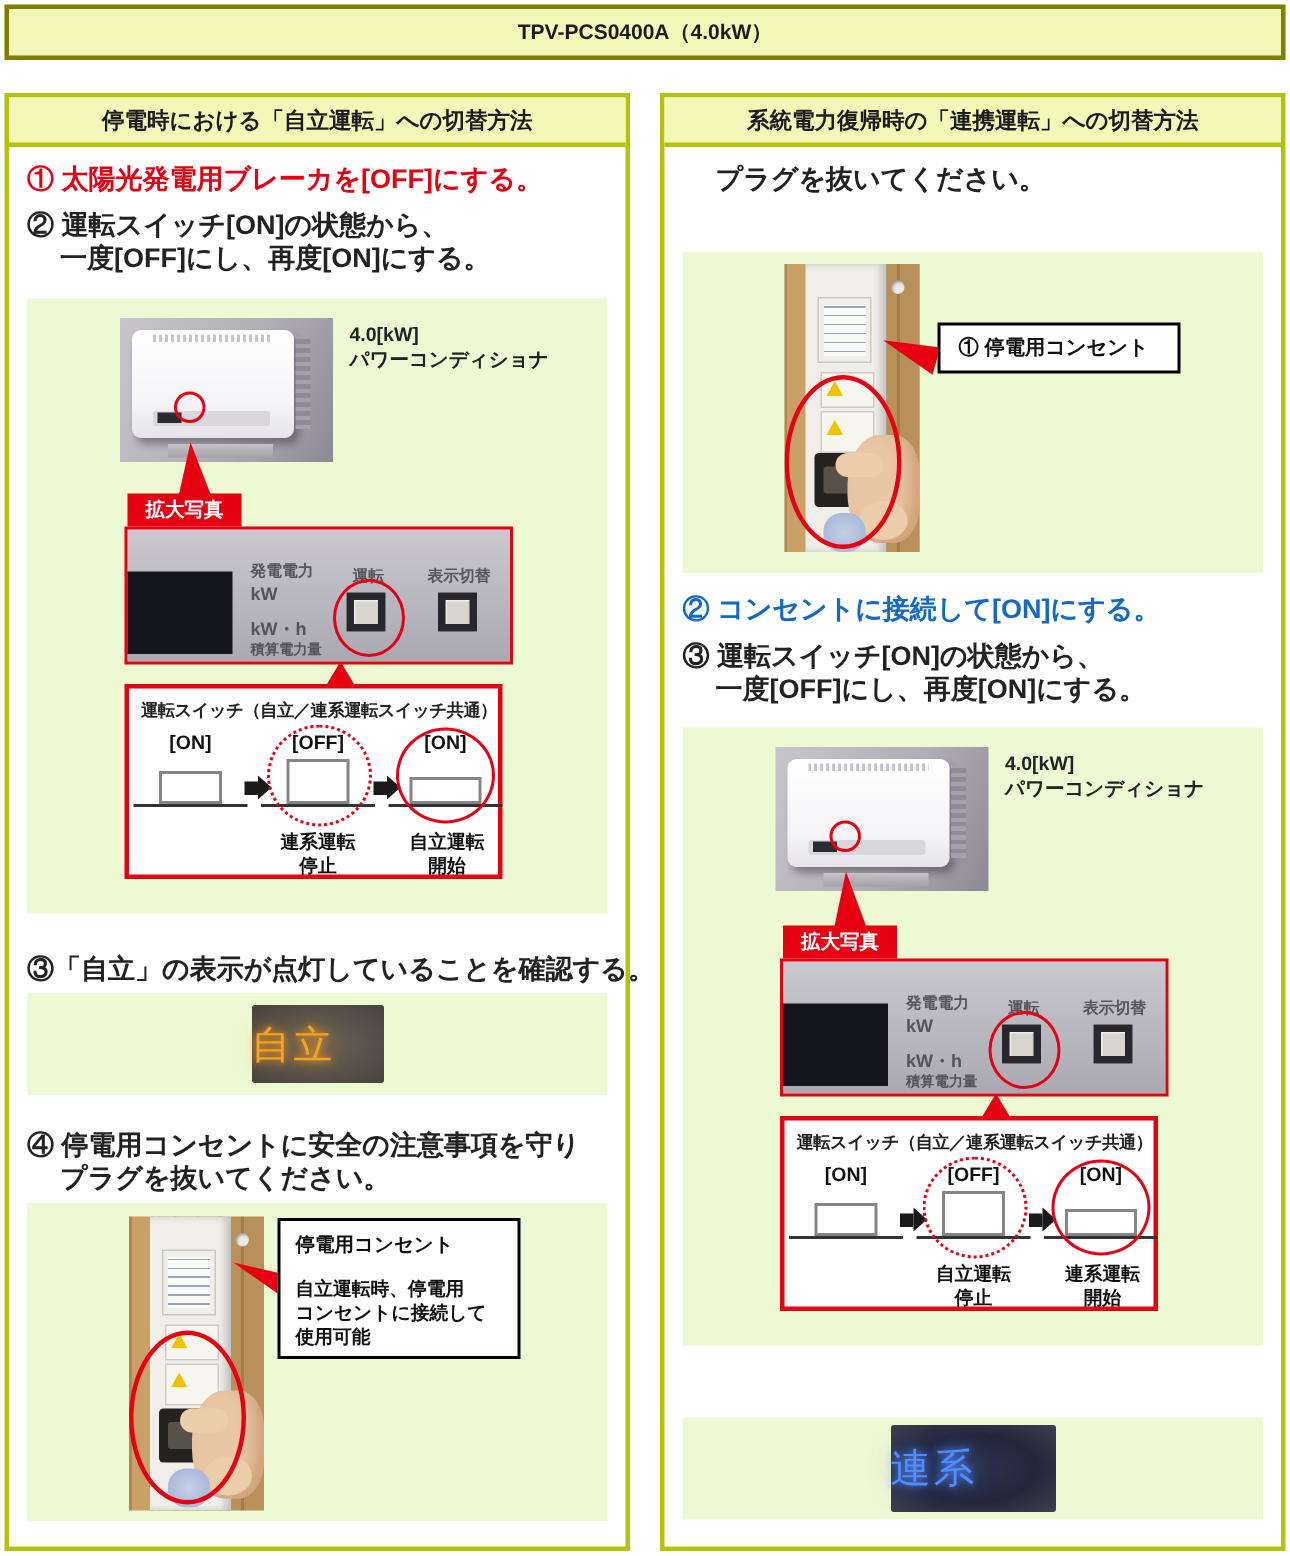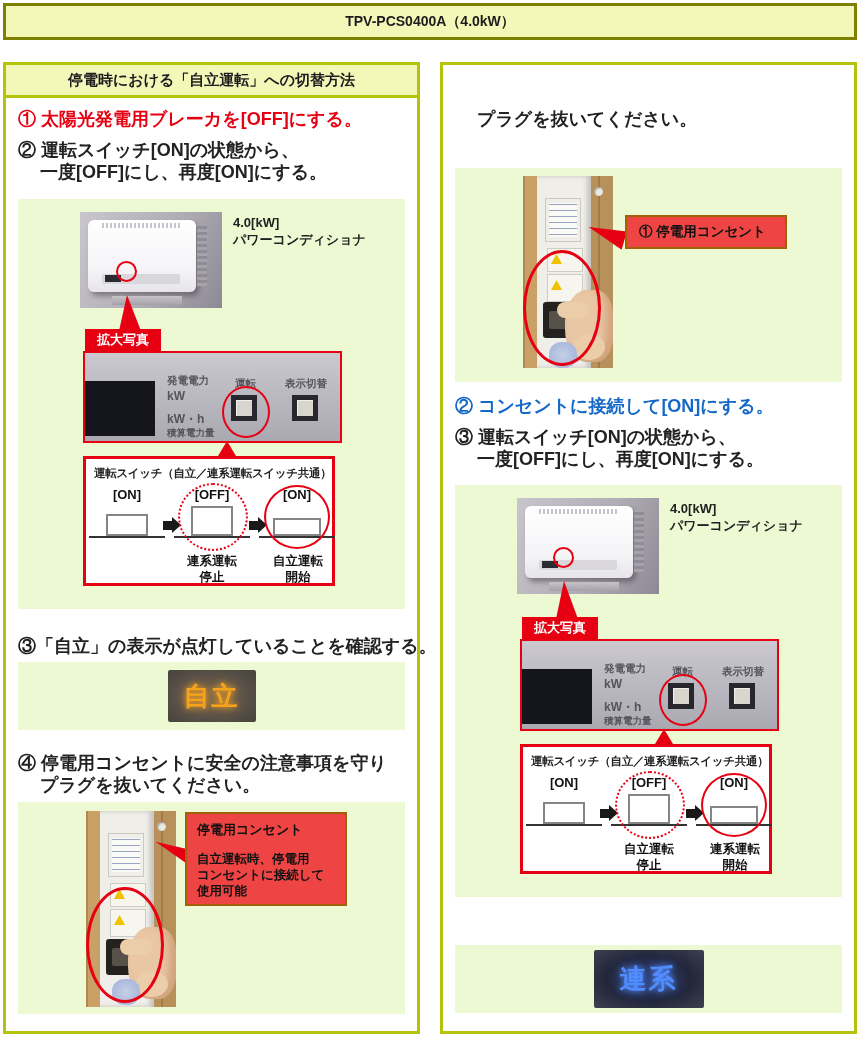--- a/index.html
+++ b/index.html
@@ -77,21 +77,21 @@
   .fata{position:absolute;width:9px;height:9px;background:#191919;}
   .fata::after{content:'';position:absolute;left:9px;top:-4px;width:0;height:0;
                border-top:8px solid transparent;border-bottom:8px solid transparent;
                border-left:9px solid #191919;}
   .sw-circ-dot{position:absolute;width:66px;height:64px;border:2px dotted #e60012;border-radius:50%;}
   .sw-circ-solid{position:absolute;width:62px;height:60px;border:2px solid #e60012;border-radius:50%;}
   .sw-cap{position:absolute;top:94px;width:80px;text-align:center;
           font-size:12.5px;font-weight:bold;line-height:16px;color:#111;}
 
   
-  .lamp{display:flex;align-items:center;justify-content:center;font-weight:bold;border-radius:2px;}
+  .lamp{display:flex;align-items:center;justify-content:flex-start;font-weight:normal;border-radius:2px;}
   .lamp-auto{width:88px;height:52px;font-size:26px;letter-spacing:2px;color:#f6a31b;
              background:radial-gradient(ellipse at center,#6e6453 0%,#575049 60%,#48433d 100%);
              text-shadow:0 0 6px rgba(255,170,40,.95),0 0 14px rgba(255,150,0,.6);}
   .lamp-grid{width:110px;height:58px;font-size:27px;letter-spacing:2px;color:#4f8dff;
              background:radial-gradient(ellipse at center,#2c3350 0%,#23273a 55%,#3e4150 100%);
              text-shadow:0 0 6px rgba(90,145,255,.95),0 0 16px rgba(60,110,255,.7);}
   .lamp-wrap{position:absolute;left:0;top:0;width:100%;height:100%;
              display:flex;align-items:center;justify-content:center;}
 
   
@@ -111,21 +111,21 @@
                     background:#f2c200;clip-path:polygon(50% 0,100% 100%,0 100%);}
   .out-socket{position:absolute;left:20px;width:42px;height:36px;background:#24221e;border-radius:3px;}
   .out-slot{position:absolute;left:6px;top:9px;width:20px;height:18px;background:#56524a;border-radius:2px;}
   .hand1{position:absolute;background:#e9c6a4;border-radius:45% 35% 35% 45%;
          box-shadow:inset -7px -5px 10px rgba(170,110,60,.4);}
   .hand2{position:absolute;background:#eccdaa;border-radius:9px;}
   .out-blue{position:absolute;width:28px;height:26px;border-radius:45%;
             background:radial-gradient(#c5cfe6,#9fb0d8);}
   .out-ellipse{position:absolute;border:3px solid #e60012;border-radius:50%;}
 
-  .callout{position:absolute;background:#ef4444;border:2px solid #a16207;box-sizing:border-box;z-index:2;}
+  .callout{position:absolute;background:#ffffff;border:2px solid #000000;box-sizing:border-box;z-index:2;}
   .callout .t{font-size:13px;font-weight:bold;line-height:16px;color:#111;white-space:nowrap;}
 </style>
 </head>
 <body>
 
 <div id="page">
 
   <div id="banner">
     <span>TPV-PCS0400A（4.0kW）</span>
   </div>
@@ -260,20 +260,23 @@
         <div class="t">停電用コンセント</div>
         <div style="height:13px;"></div>
         <div class="t" style="font-size:12.5px;">自立運転時、停電用</div>
         <div class="t" style="font-size:12.5px;">コンセントに接続して</div>
         <div class="t" style="font-size:12.5px;">使用可能</div>
       </div>
     </div>
   </div>
 
   <div id="col-right" class="col">
+    <div class="col-header">
+      <span>系統電力復帰時の「連携運転」への切替方法</span>
+    </div>
 
     <div class="step" style="left:12px;top:43px;">
       <div class="l2">プラグを抜いてください。</div>
     </div>
 
     <div class="panel" style="left:12px;top:103px;width:387px;height:214px;">
       <div class="outlet" style="left:68px;top:8px;height:192px;">
         <div class="out-col"></div>
         <div class="out-screw"></div>
         <div class="out-sticker"></div>

